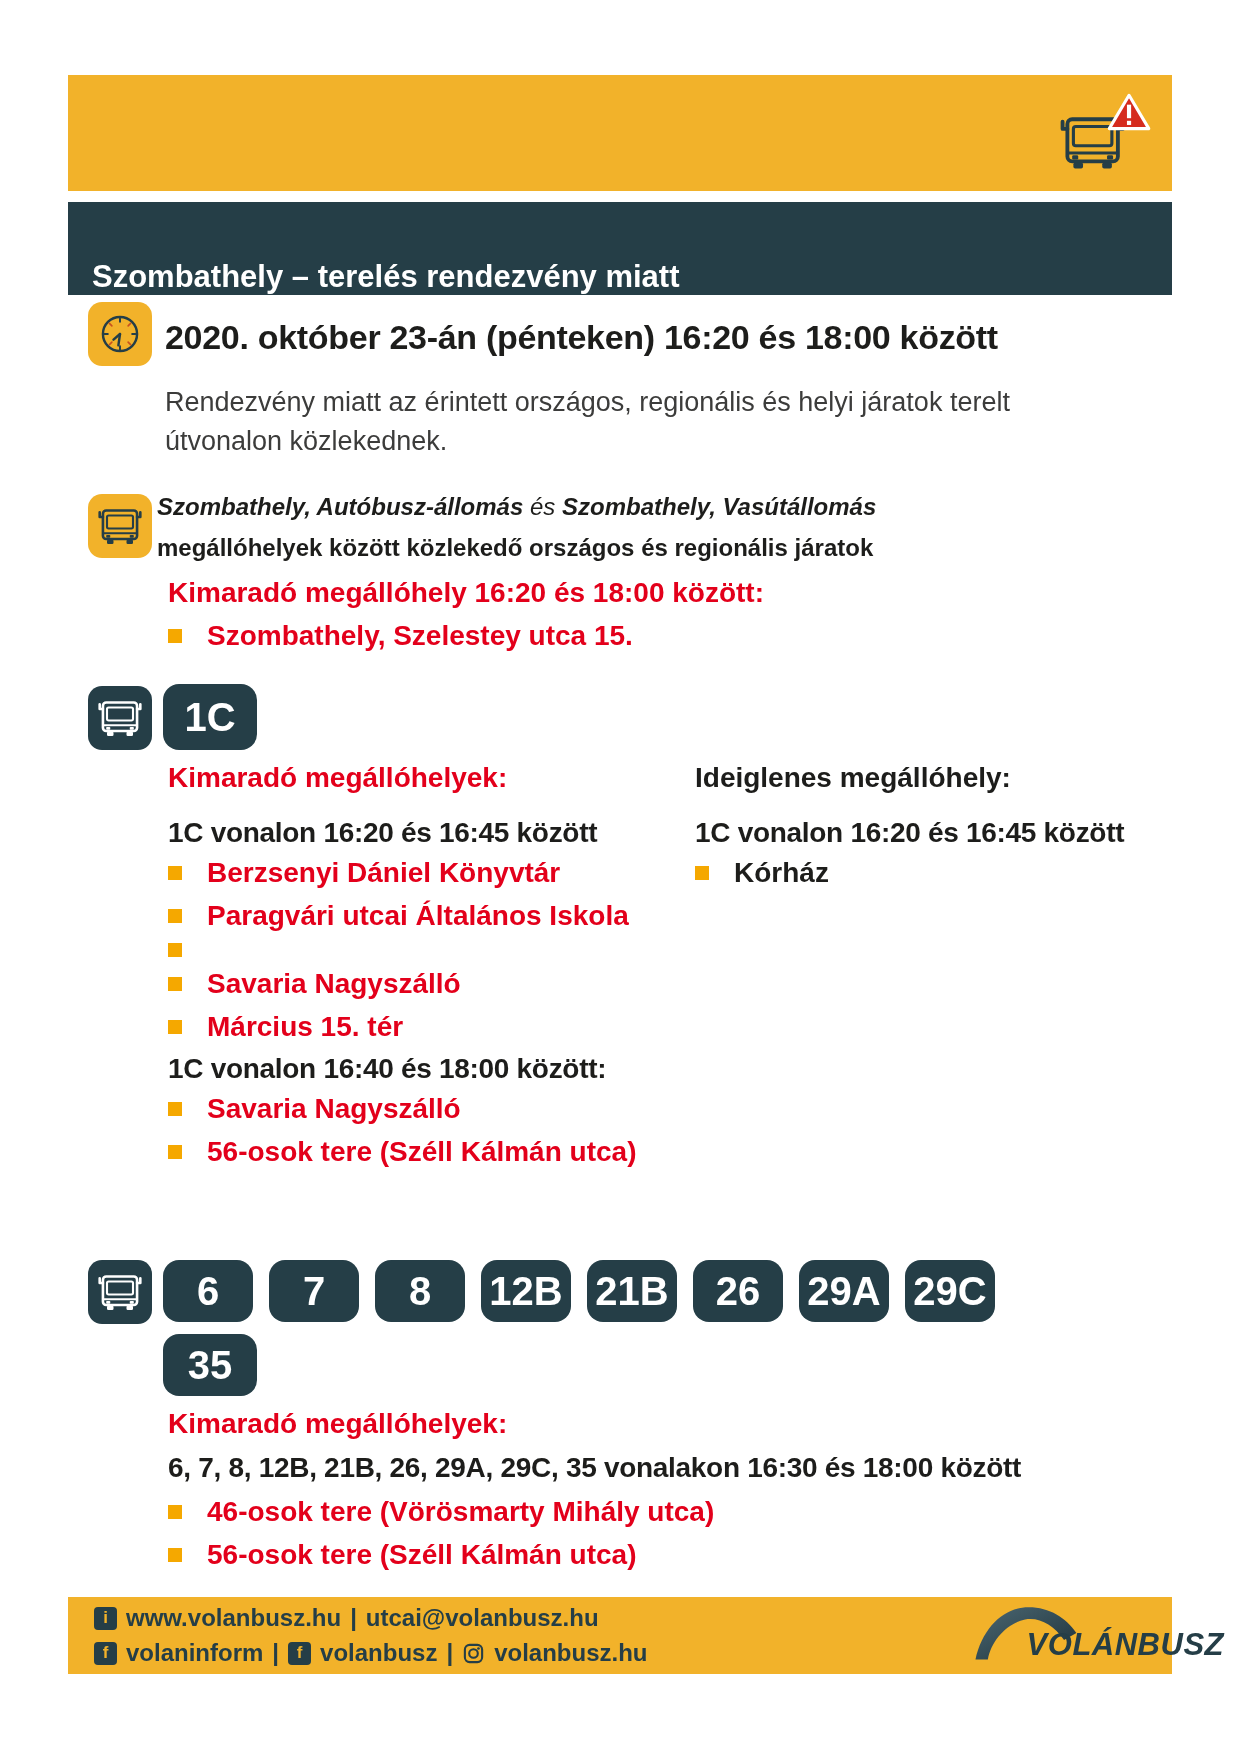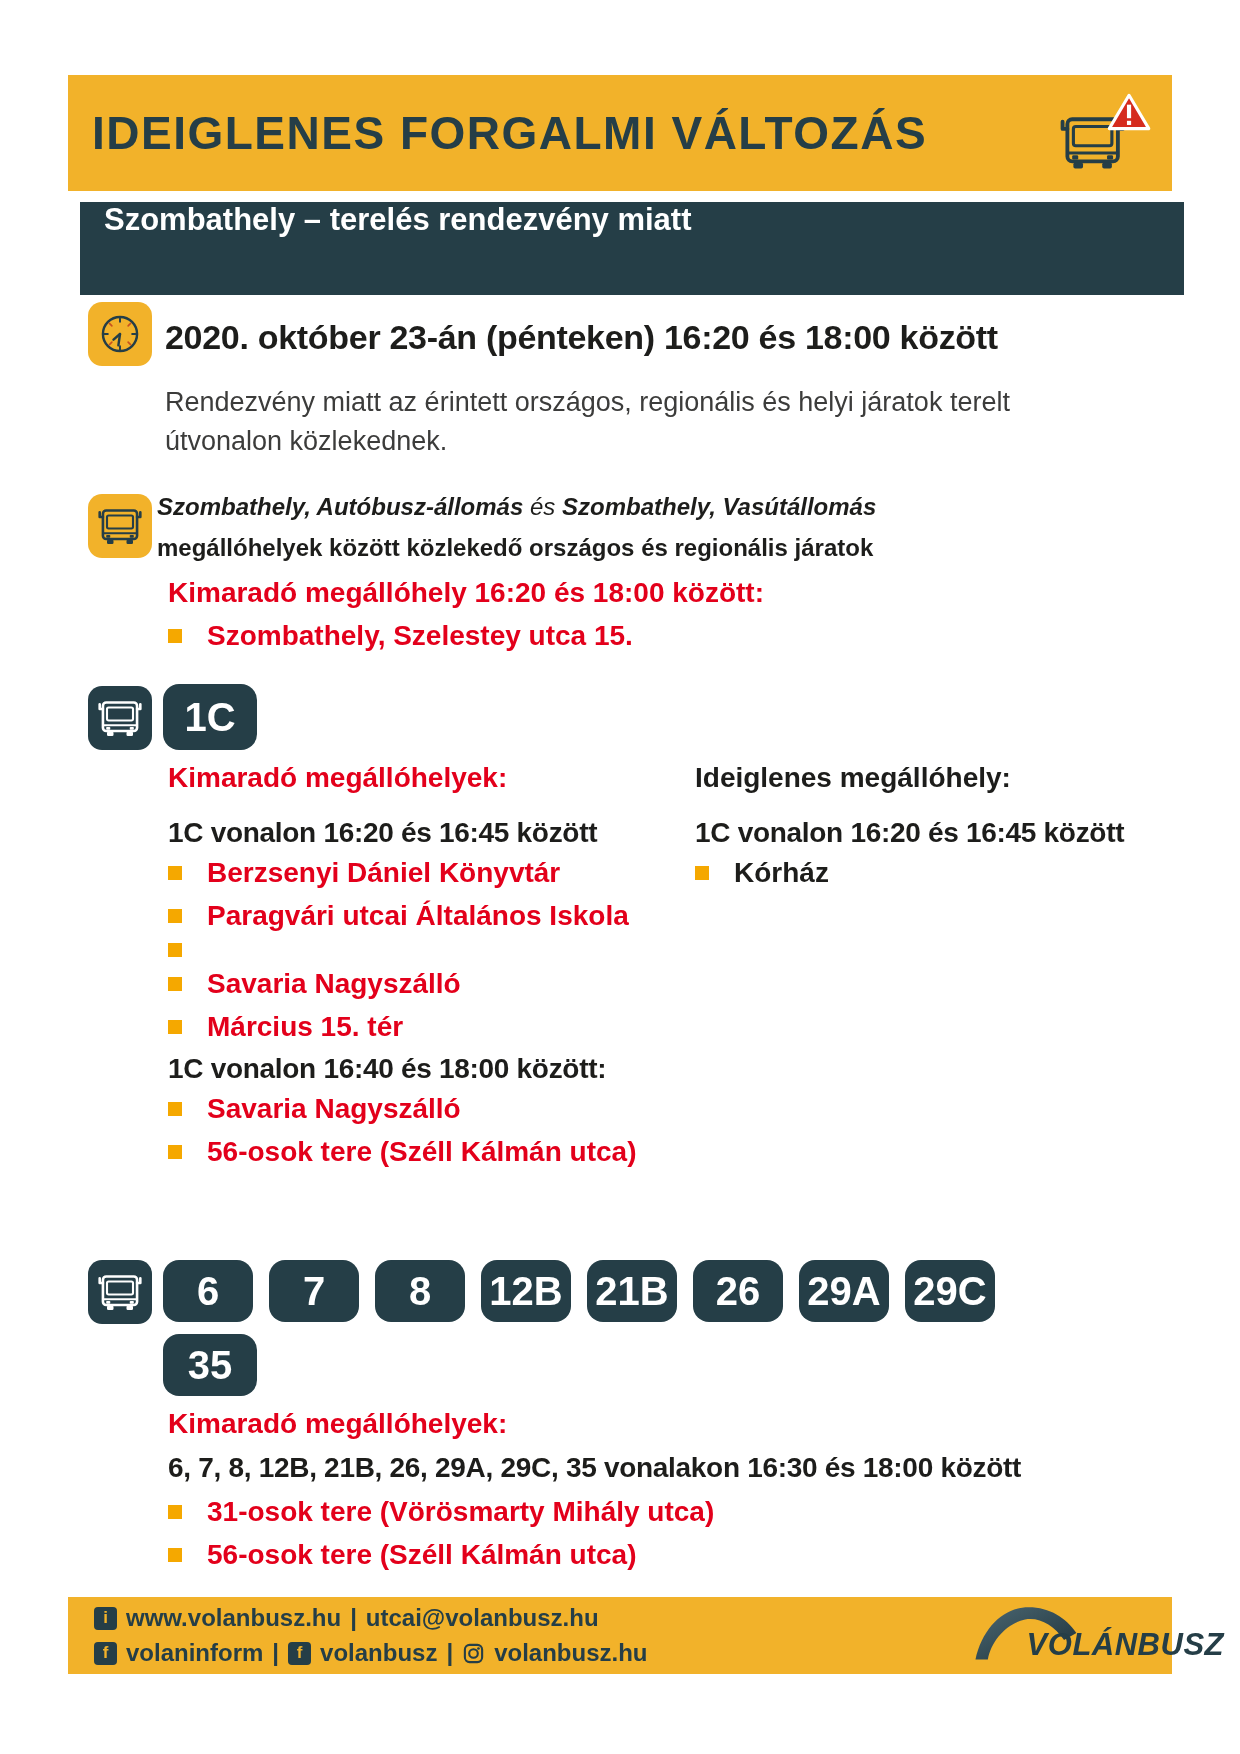--- a/index.html
+++ b/index.html
@@ -16,22 +16,22 @@
     left:68px;top:75px;width:1104px;height:116px;
     background:#F2B22A;display:flex;align-items:center;
   }
   .top-band h1{
     margin:0 0 0 24px;font-size:46px;font-weight:bold;
     letter-spacing:1.5px;color:#253E47;white-space:nowrap;
   }
   .top-band .bus-warning{position:absolute;right:18px;top:12px;width:104px;height:92px;}
 
   .sub-band{
-    left:80px;top:202px;width:1104px;height:93px;
-    background:#253E47;display:flex;align-items:flex-start;
+    left:68px;top:202px;width:1104px;height:93px;
+    background:#253E47;display:flex;align-items:flex-end;
   }
   .sub-band h2{margin:0 0 0 24px;font-size:31px;font-weight:bold;color:#ffffff;}
 
   
   .icon-tile{
     width:64px;height:64px;border-radius:14px;
     display:flex;align-items:center;justify-content:center;flex:none;
   }
   .icon-tile.yellow{background:#F2B22A;color:#253E47;}
   .icon-tile.dark{background:#253E47;color:#ffffff;}
@@ -121,21 +121,20 @@
       </g>
     </symbol>
     <linearGradient id="archgrad" x1="0" y1="0" x2="1" y2="1">
       <stop offset="0" stop-color="#4c6873"></stop>
       <stop offset="1" stop-color="#1c3038"></stop>
     </linearGradient>
   </defs>
 </svg>
 
 <div class="abs top-band">
-  <h1>IDEIGLENES FORGALMI VÁLTOZÁS</h1>
   <div class="bus-warning">
     <svg viewBox="0 0 100 92">
       <g color="#253E47">
           <use href="#bus-front" x="4" y="16" width="74" height="74"></use>
         </g>
       <path d="M76 8 L95 40 H57 Z" fill="#D52B1E" stroke="#ffffff" stroke-width="3" stroke-linejoin="round"></path>
       <rect x="74" y="17" width="4" height="13" fill="#ffffff"></rect>
       <rect x="74" y="32.5" width="4" height="4" fill="#ffffff"></rect>
     </svg>
   </div>
@@ -260,21 +259,21 @@
   <div class="badge">29C</div>
 </div>
 <div class="abs badge wide" style="left:163px;top:1334px;">35</div>
 
 <div class="abs col" style="left:168px;top:1408px;width:980px;">
   <div class="red-heading">Kimaradó megállóhelyek:</div>
   <div class="subhead" style="margin-top:12px;">6, 7, 8, 12B, 21B, 26, 29A, 29C, 35 vonalakon 16:30 és 18:00 között</div>
   <ul class="stops red-list" style="margin-top:12px;">
     <li>
         <span class="bullet-sq"></span>
-        <span class="txt">31-osok tere (Vörösmarty Mihály utca)</span>
+        <span class="txt">46-osok tere (Vörösmarty Mihály utca)</span>
       </li>
     <li>
         <span class="bullet-sq"></span>
         <span class="txt">56-osok tere (Széll Kálmán utca)</span>
       </li>
   </ul>
 </div>
 
 <div class="abs footer-band">
   <div class="footer-row">

